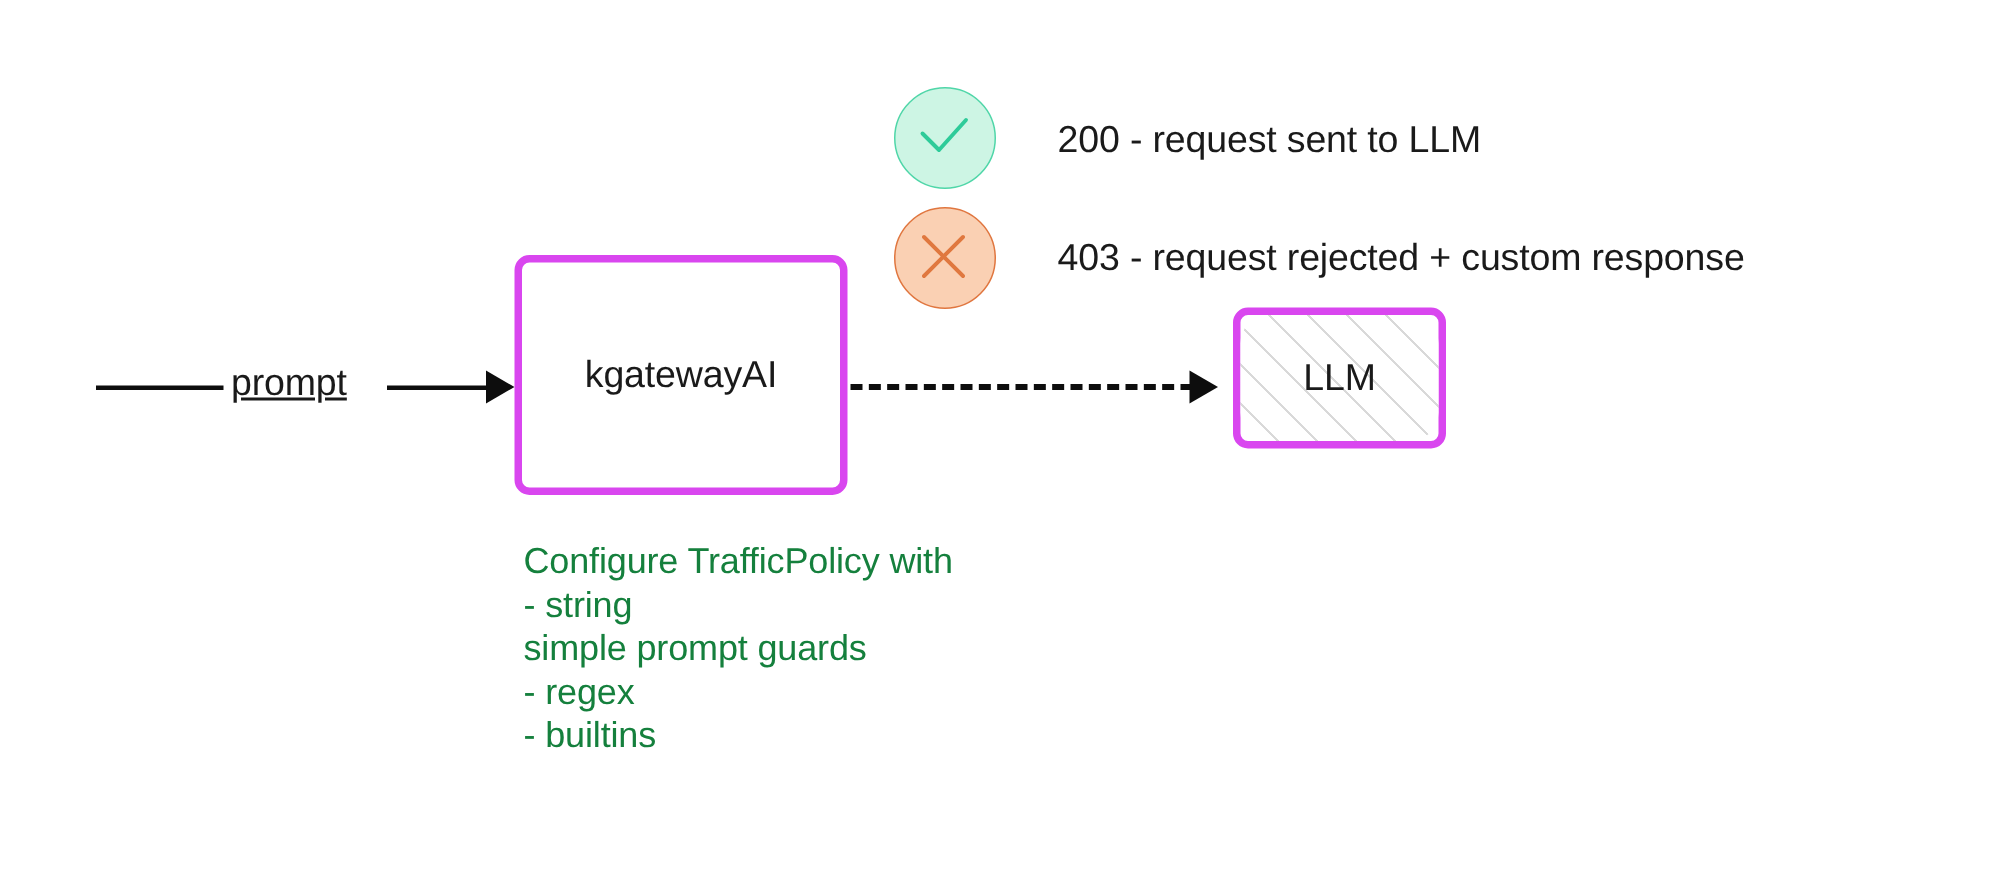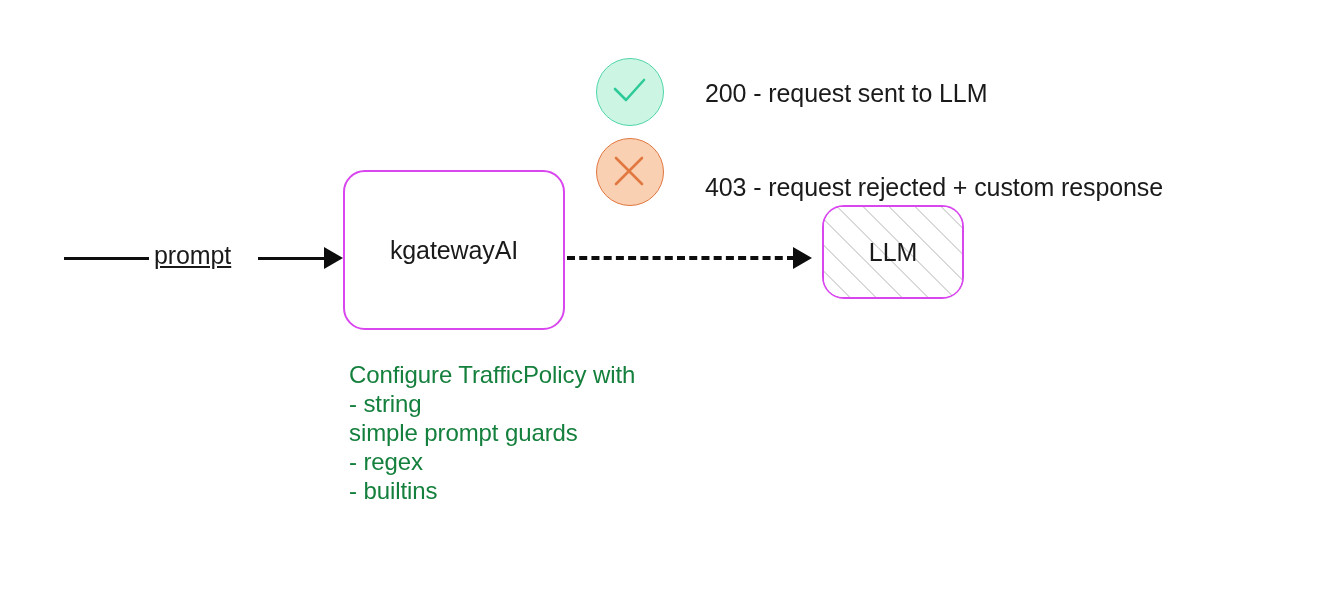--- a/index.html
+++ b/index.html
@@ -44,22 +44,22 @@
     font-size: 25px;
     color: #1a1a1a;
     white-space: nowrap;
     letter-spacing: -0.1px;
   }
 
   
   .node-box {
     position: absolute;
     box-sizing: border-box;
-    border: 2px solid #d946ef;
-    border-radius: 22px;
+    border: 5px solid #d946ef;
+    border-radius: 10px;
     background: #ffffff;
     display: flex;
     align-items: center;
     justify-content: center;
   }
   .node-label {
     font-size: 25px;
     color: #1a1a1a;
     letter-spacing: -0.1px;
     position: relative;
@@ -130,21 +130,21 @@
     </div>
     <div class="legend-label" style="left:705px; top:79px;">200 - request sent to LLM</div>
   </div>
 
   <div class="legend-row">
     <div class="legend-circle fail abs" style="left:596px; top:138px;">
       <svg width="64" height="64" viewBox="0 0 64 64" aria-hidden="true">
         <path d="M19 19 L45 45 M45 19 L19 45" fill="none" stroke="#e0783f" stroke-width="2.6" stroke-linecap="round"></path>
       </svg>
     </div>
-    <div class="legend-label" style="left:705px; top:158px;margin-top:15px;">403 - request rejected + custom response</div>
+    <div class="legend-label" style="left:705px; top:158px;">403 - request rejected + custom response</div>
   </div>
 
   <div class="hline" style="left:64px; top:257px; width:85px;"></div>
   <div class="edge-label" style="left:154px; top:241px;">prompt</div>
   <div class="hline" style="left:258px; top:257px; width:67px;"></div>
   <div class="arrowhead" style="left:324px; top:247px;"></div>
 
   <div class="node-box" style="left:343px; top:170px; width:222px; height:160px;">
     <span class="node-label">kgatewayAI</span>
   </div>

